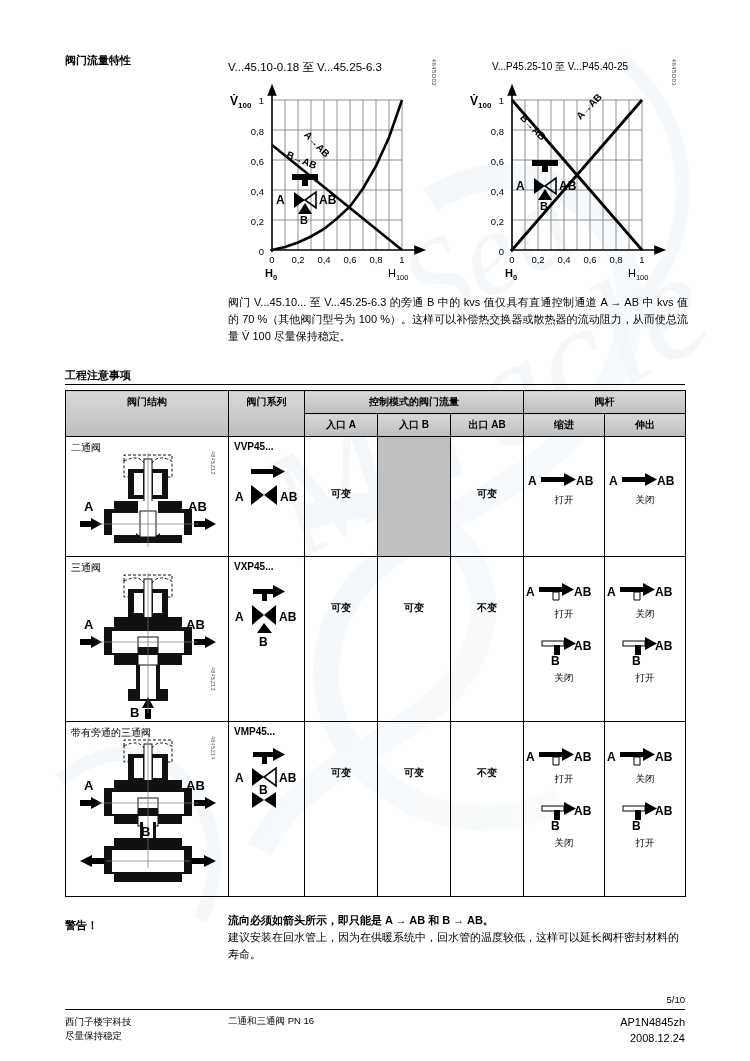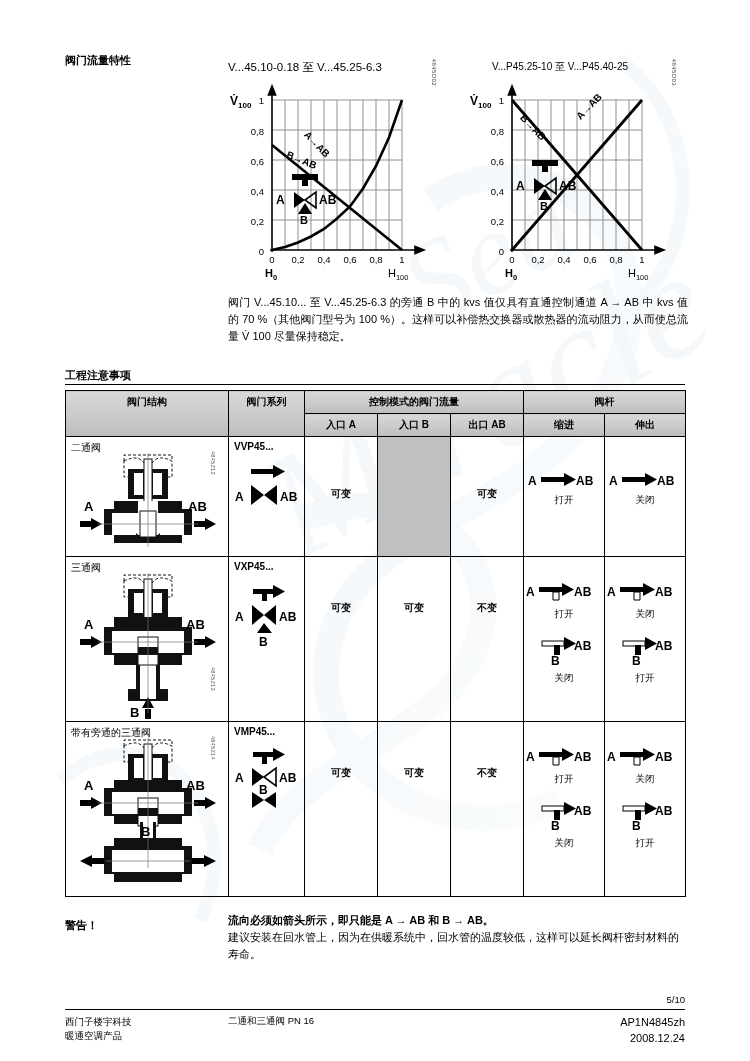--- a/index.html
+++ b/index.html
@@ -645,21 +645,21 @@
 <div id="warn-label">警告！</div>
 <div id="warn-body">
   <span class="b">流向必须如箭头所示，即只能是 A → AB 和 B → AB。</span>
   <span>建议安装在回水管上，因为在供暖系统中，回水管的温度较低，这样可以延长阀杆密封材料的寿命。</span>
 </div>
 
 <div id="pageno">5/10</div>
 <div id="foot-rule"></div>
 <div id="foot-left">
   <div>西门子楼宇科技</div>
-  <div>暖通空调产品</div>
+  <div>尽量保持稳定</div>
 </div>
 <div id="foot-mid">二通和三通阀 PN 16</div>
 <div id="foot-right">
   <div>AP1N4845zh</div>
   <div>2008.12.24</div>
 </div>
 
 </div>
 
 </body></html>

